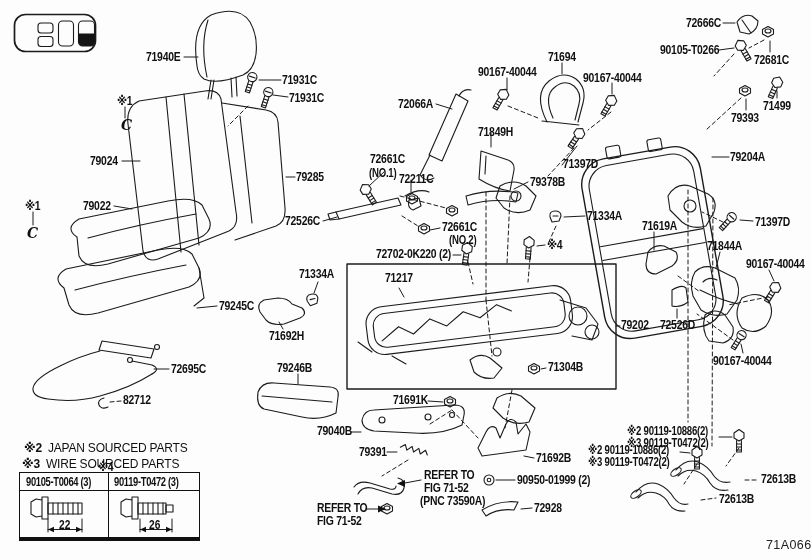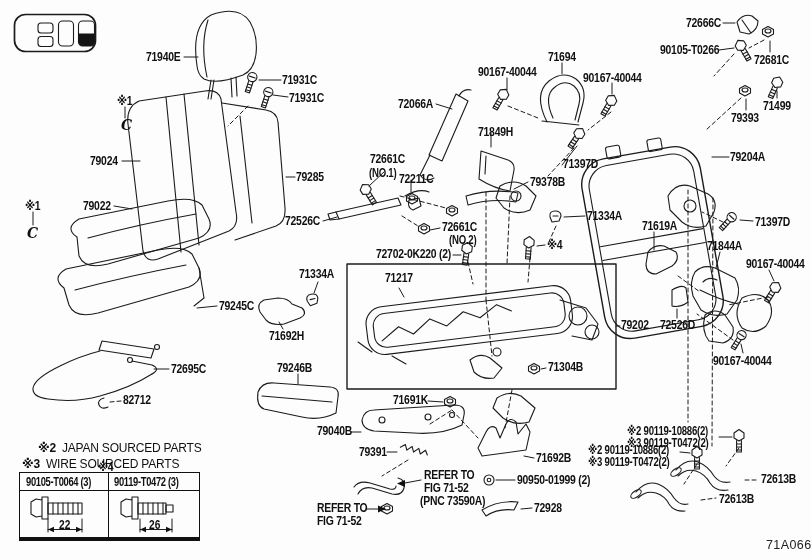--- a/index.html
+++ b/index.html
@@ -346,21 +346,21 @@
 <div class="lbl" style="left:517px;top:474px">90950-01999 (2)</div>
 <div class="lbl" style="left:536px;top:452px">71692B</div>
 <div class="lbl" style="left:534px;top:502px">72928</div>
 <div class="lbl sm" style="left:627px;top:425px">※2 90119-10886(2)</div>
 <div class="lbl sm" style="left:627px;top:437px">※3 90119-T0472(2)</div>
 <div class="lbl sm" style="left:588px;top:444px">※2 90119-10886(2)</div>
 <div class="lbl sm" style="left:588px;top:456px">※3 90119-T0472(2)</div>
 <div class="lbl" style="left:761px;top:473px">72613B</div>
 <div class="lbl" style="left:719px;top:493px">72613B</div>
 
-<div class="note" style="left:38px;top:442px">
+<div class="note" style="left:24px;top:442px">
   <b>※2</b><span>JAPAN SOURCED PARTS</span>
 </div>
 <div class="note" style="left:22px;top:458px">
   <b>※3</b><span>WIRE SOURCED PARTS</span>
 </div>
 
 <div class="lbl" style="left:98px;top:461px">※4</div>
 <div class="tbl">
   <div class="vdiv"></div>
   <div class="hline"></div>

